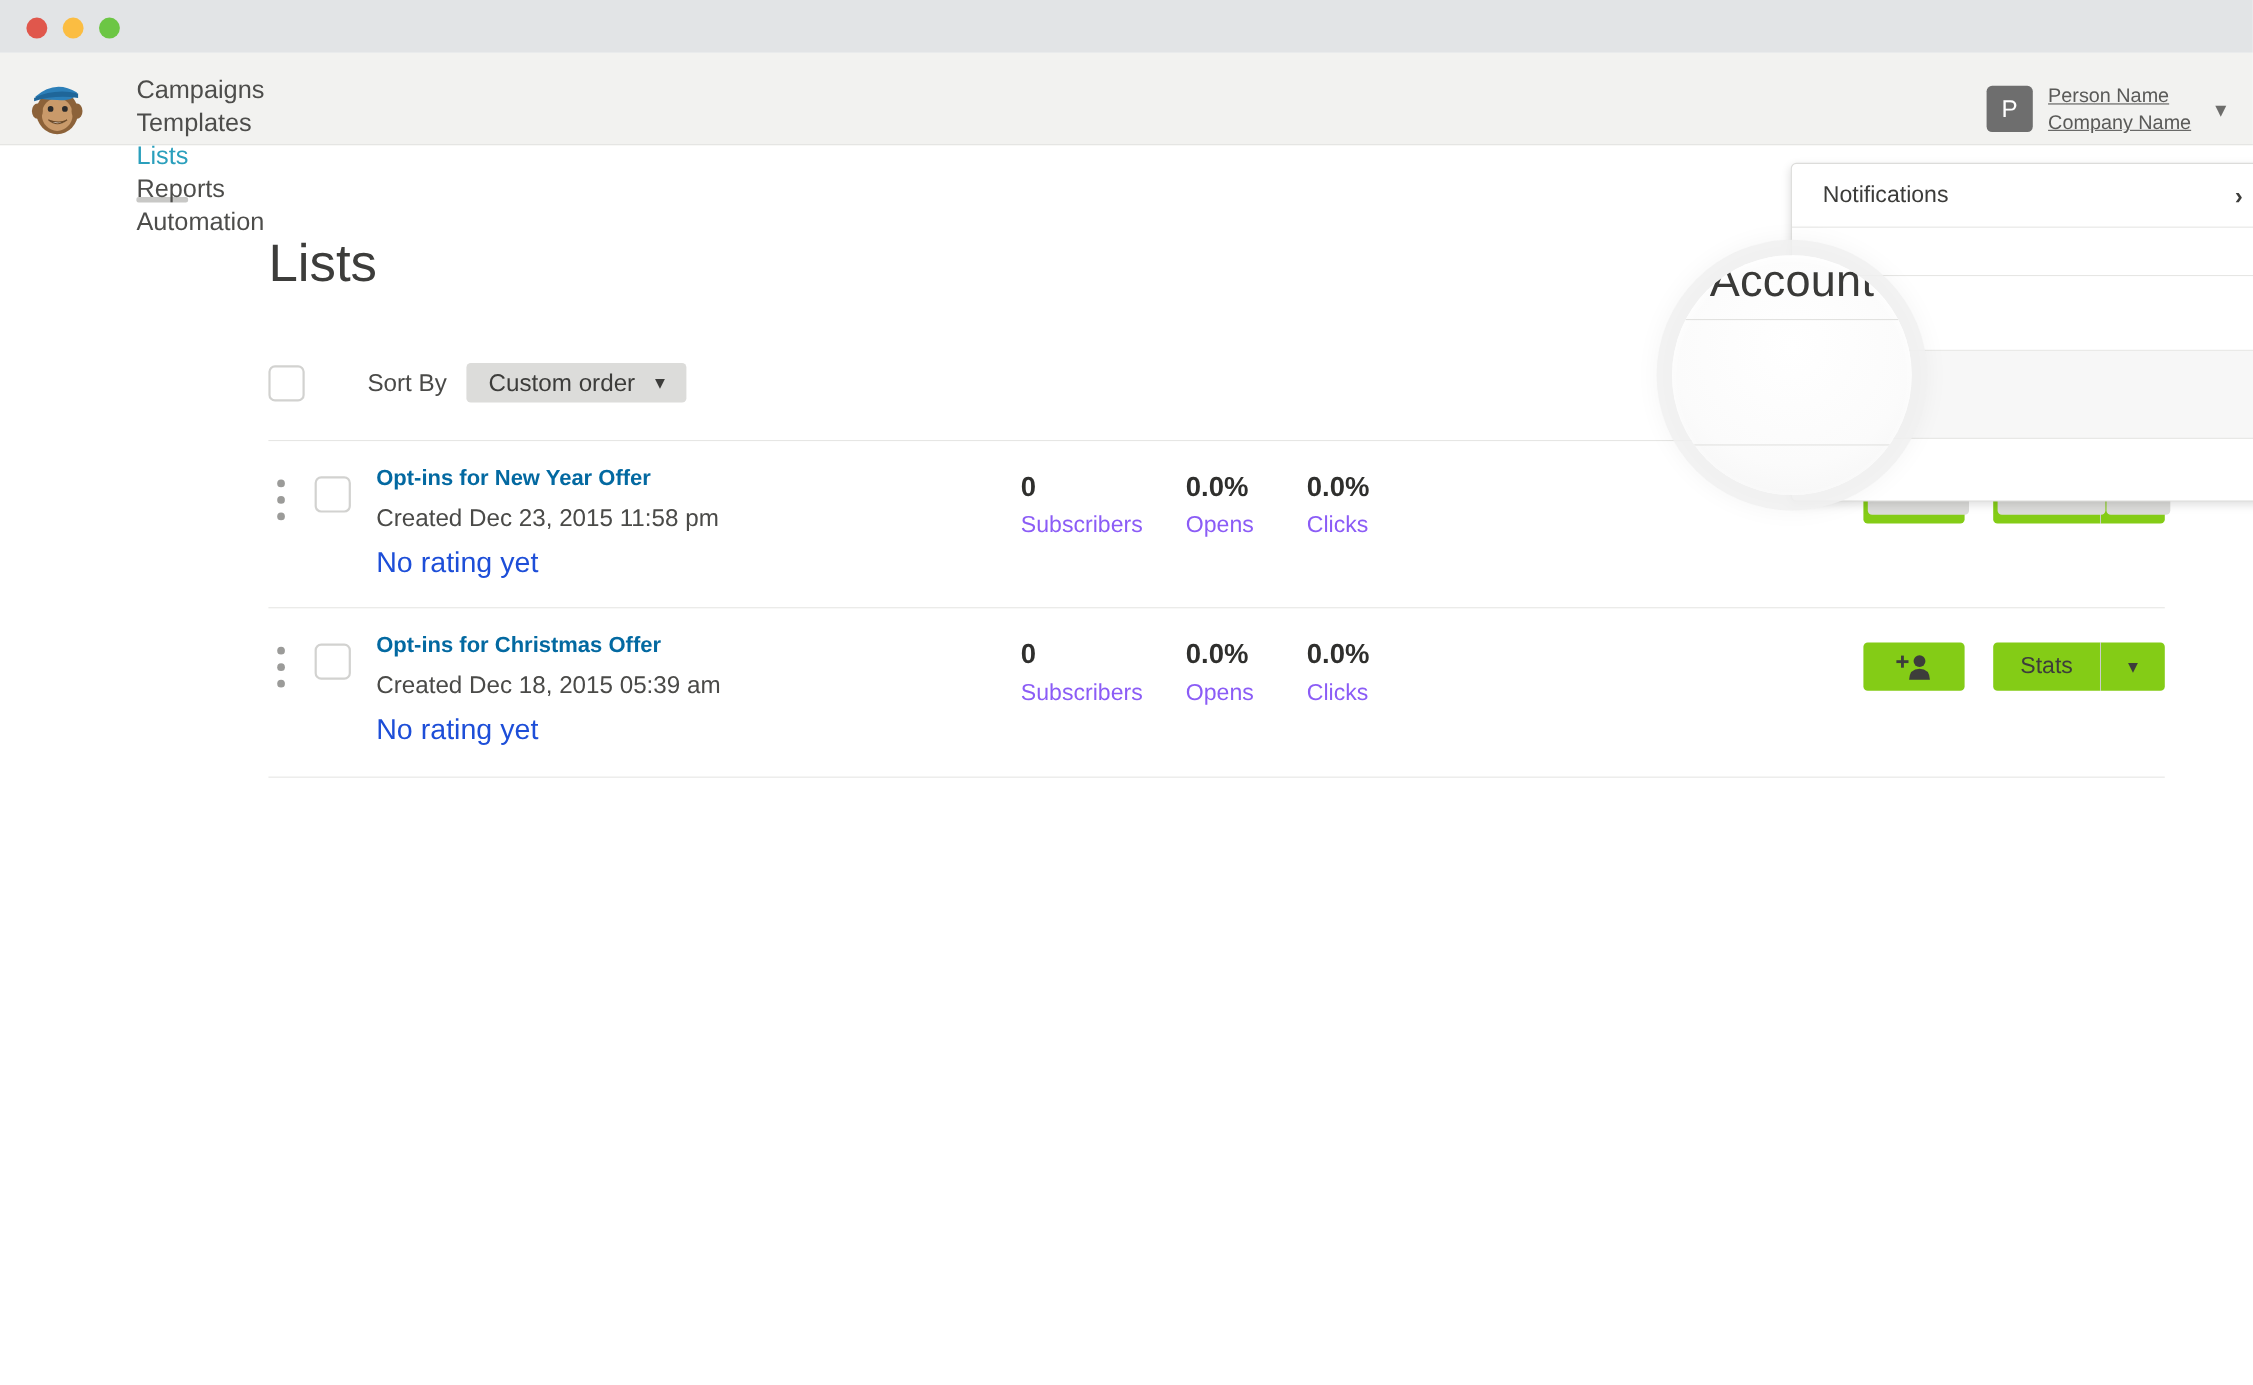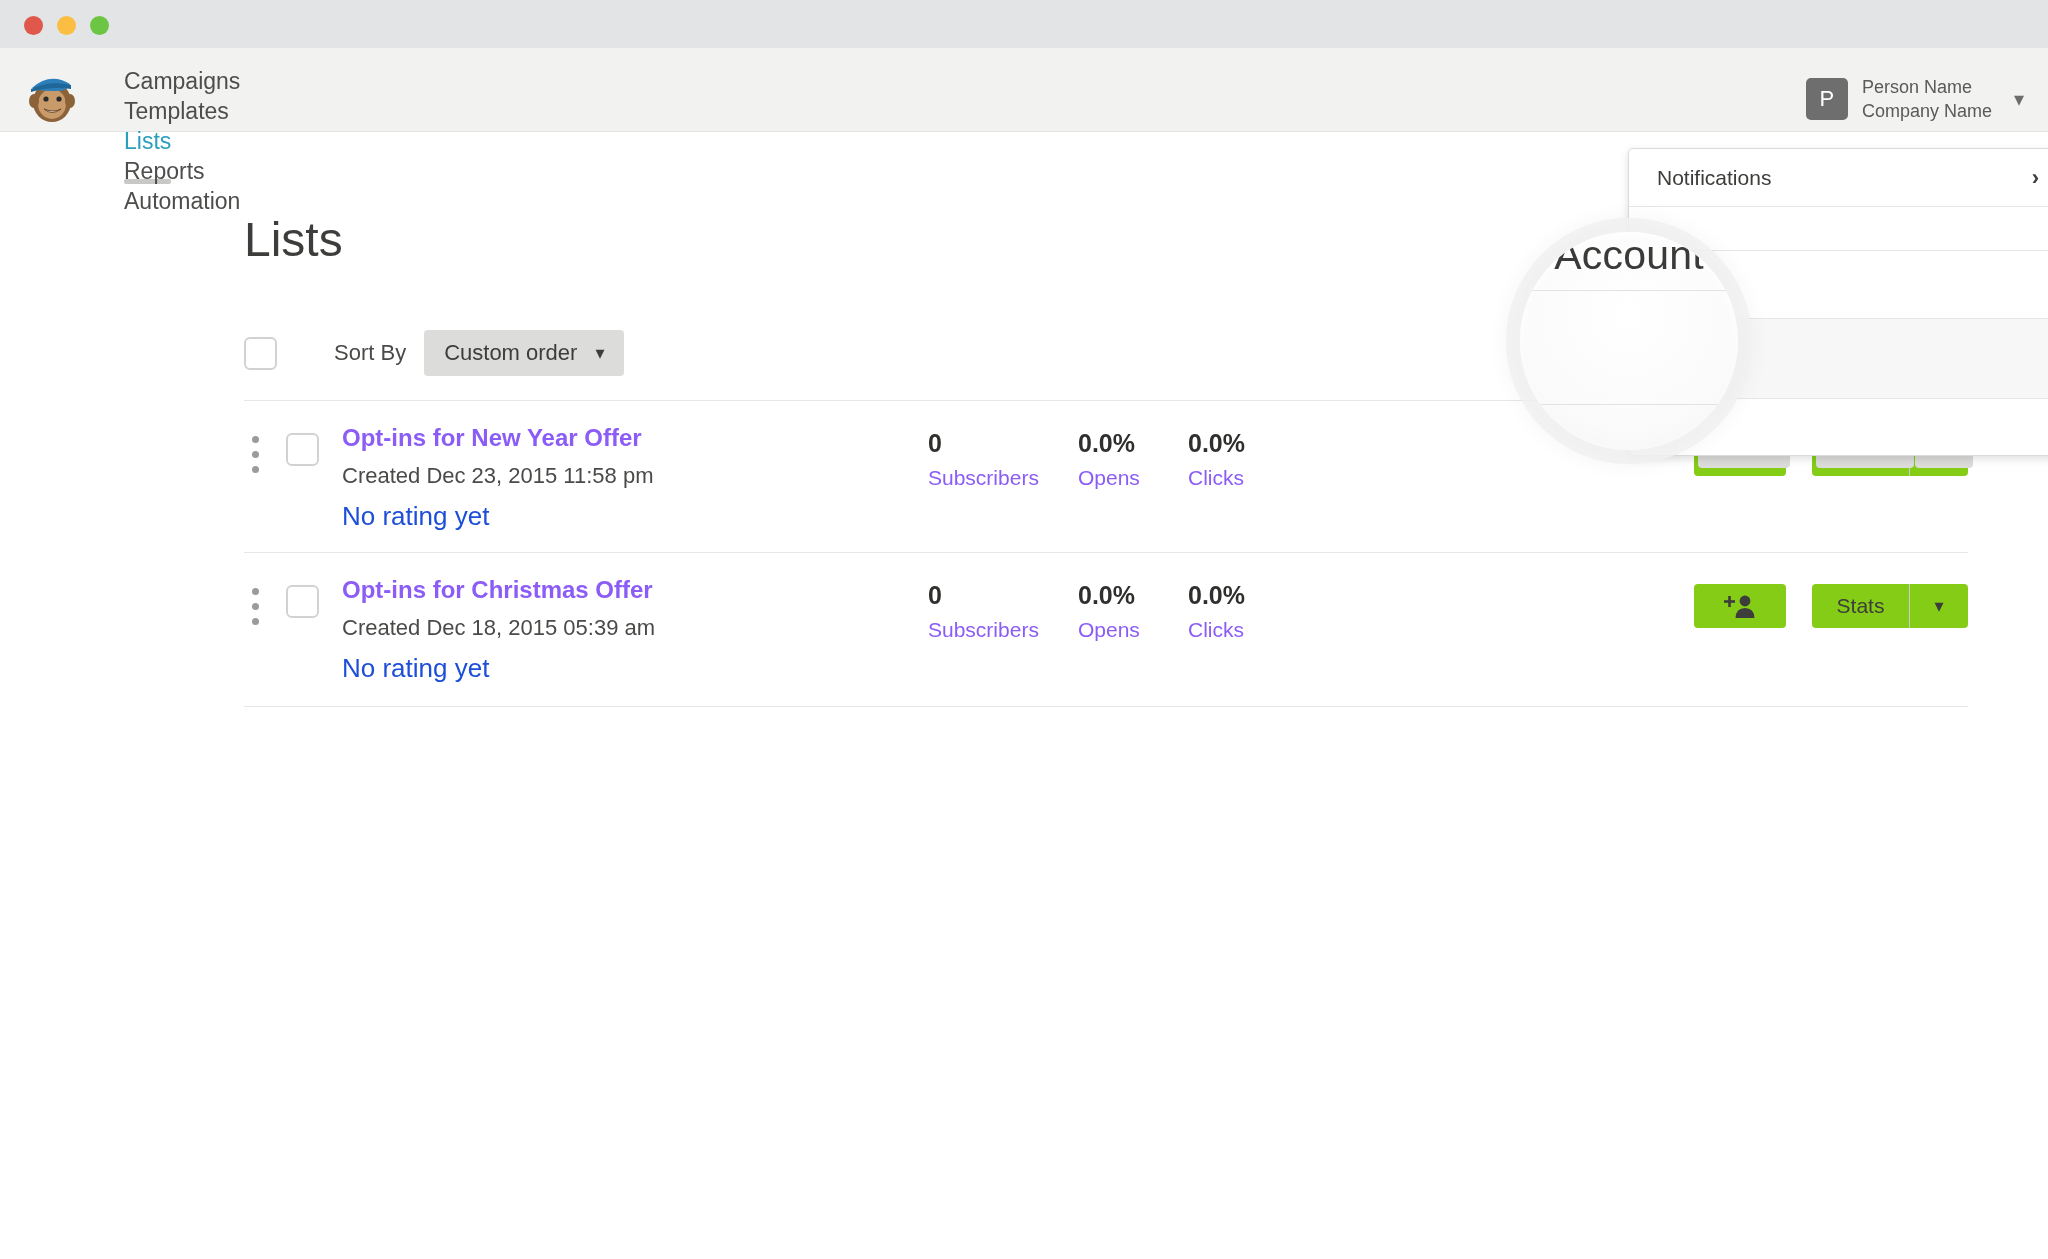--- a/index.html
+++ b/index.html
@@ -52,21 +52,21 @@
   .account-ctl {
     position: absolute; right: 24px; top: 75px;
     display: flex; align-items: center; gap: 14px;
   }
   .avatar {
     width: 42px; height: 42px; border-radius: 5px;
     background: #6e6e6e; color: #fff;
     font-size: 22px; display: flex; align-items: center; justify-content: center;
   }
   .acct-names { line-height: 1.35; text-align: left; }
-  .acct-names div { font-size: 18px; color: #5a5a58; white-space: nowrap; }
+  .acct-names div { font-size: 18px; color: #5a5a58; white-space: nowrap; text-decoration: underline; }
   .caret-down { font-size: 20px; color: #6d6d6b; margin-left: 8px; }
 
   
   .dropdown {
     position: absolute; left: 1628px; top: 148px;
     width: 440px; height: 308px;
     background: #ffffff;
     border: 1px solid #dcdcda;
     border-radius: 5px;
     box-shadow: 0 3px 9px rgba(0,0,0,.13);
@@ -121,21 +121,21 @@
   .sortbar {
     position: absolute; left: 244px; top: 198px;
     display: flex; align-items: center; gap: 0;
   }
   .chk {
     width: 33px; height: 33px; border: 2px solid #d2d2d0;
     border-radius: 6px; background: #fff; cursor: pointer;
   }
   .sort-label { font-size: 22px; color: #4a4a48; margin-left: 57px; }
   .sort-select {
-    margin-left: 18px; height: 46px;
+    margin-left: 18px; height: 36px;
     background: #dcdcda; border-radius: 4px;
     display: flex; align-items: center; gap: 18px;
     padding: 0 20px; font-size: 22px; color: #3d3d3b; cursor: pointer;
   }
   .sort-select .caret { font-size: 18px; color: #3d3d3b; }
 
   .hr {
     position: absolute; left: 244px; width: 1724px; height: 1px;
     background: #e6e6e4;
   }
@@ -149,21 +149,21 @@
 
   .dots {
     position: absolute; left: 252px; top: 36px;
     width: 8px; display: flex; flex-direction: column; gap: 8px; cursor: grab;
   }
   .dots i { width: 7px; height: 7px; border-radius: 50%; background: #9b9b99; display: block; }
   .row-chk { position: absolute; left: 286px; top: 33px; }
 
   .row-main { position: absolute; left: 342px; top: 22px; }
   .row-title {
-    font-size: 24px; color: #8b5cf6; font-weight: bold;
+    font-size: 20px; color: #0369a1; font-weight: bold;
     cursor: pointer; line-height: 1.3;
   }
   .row-sub { font-size: 22px; color: #4a4a48; margin-top: 9px; line-height: 1.3; }
   .row-rating { font-size: 26px; color: #1d4ed8; margin-top: 9px; line-height: 1.3; }
 
   .stats { position: absolute; top: 28px; }
   .stats .num { font-size: 25px; color: #2f2f2d; font-weight: bold; line-height: 1.25; }
   .stats .cap { font-size: 21px; color: #8b5cf6; margin-top: 6px; line-height: 1.25; }
   .stats.s1 { left: 928px; }
   .stats.s2 { left: 1078px; }

